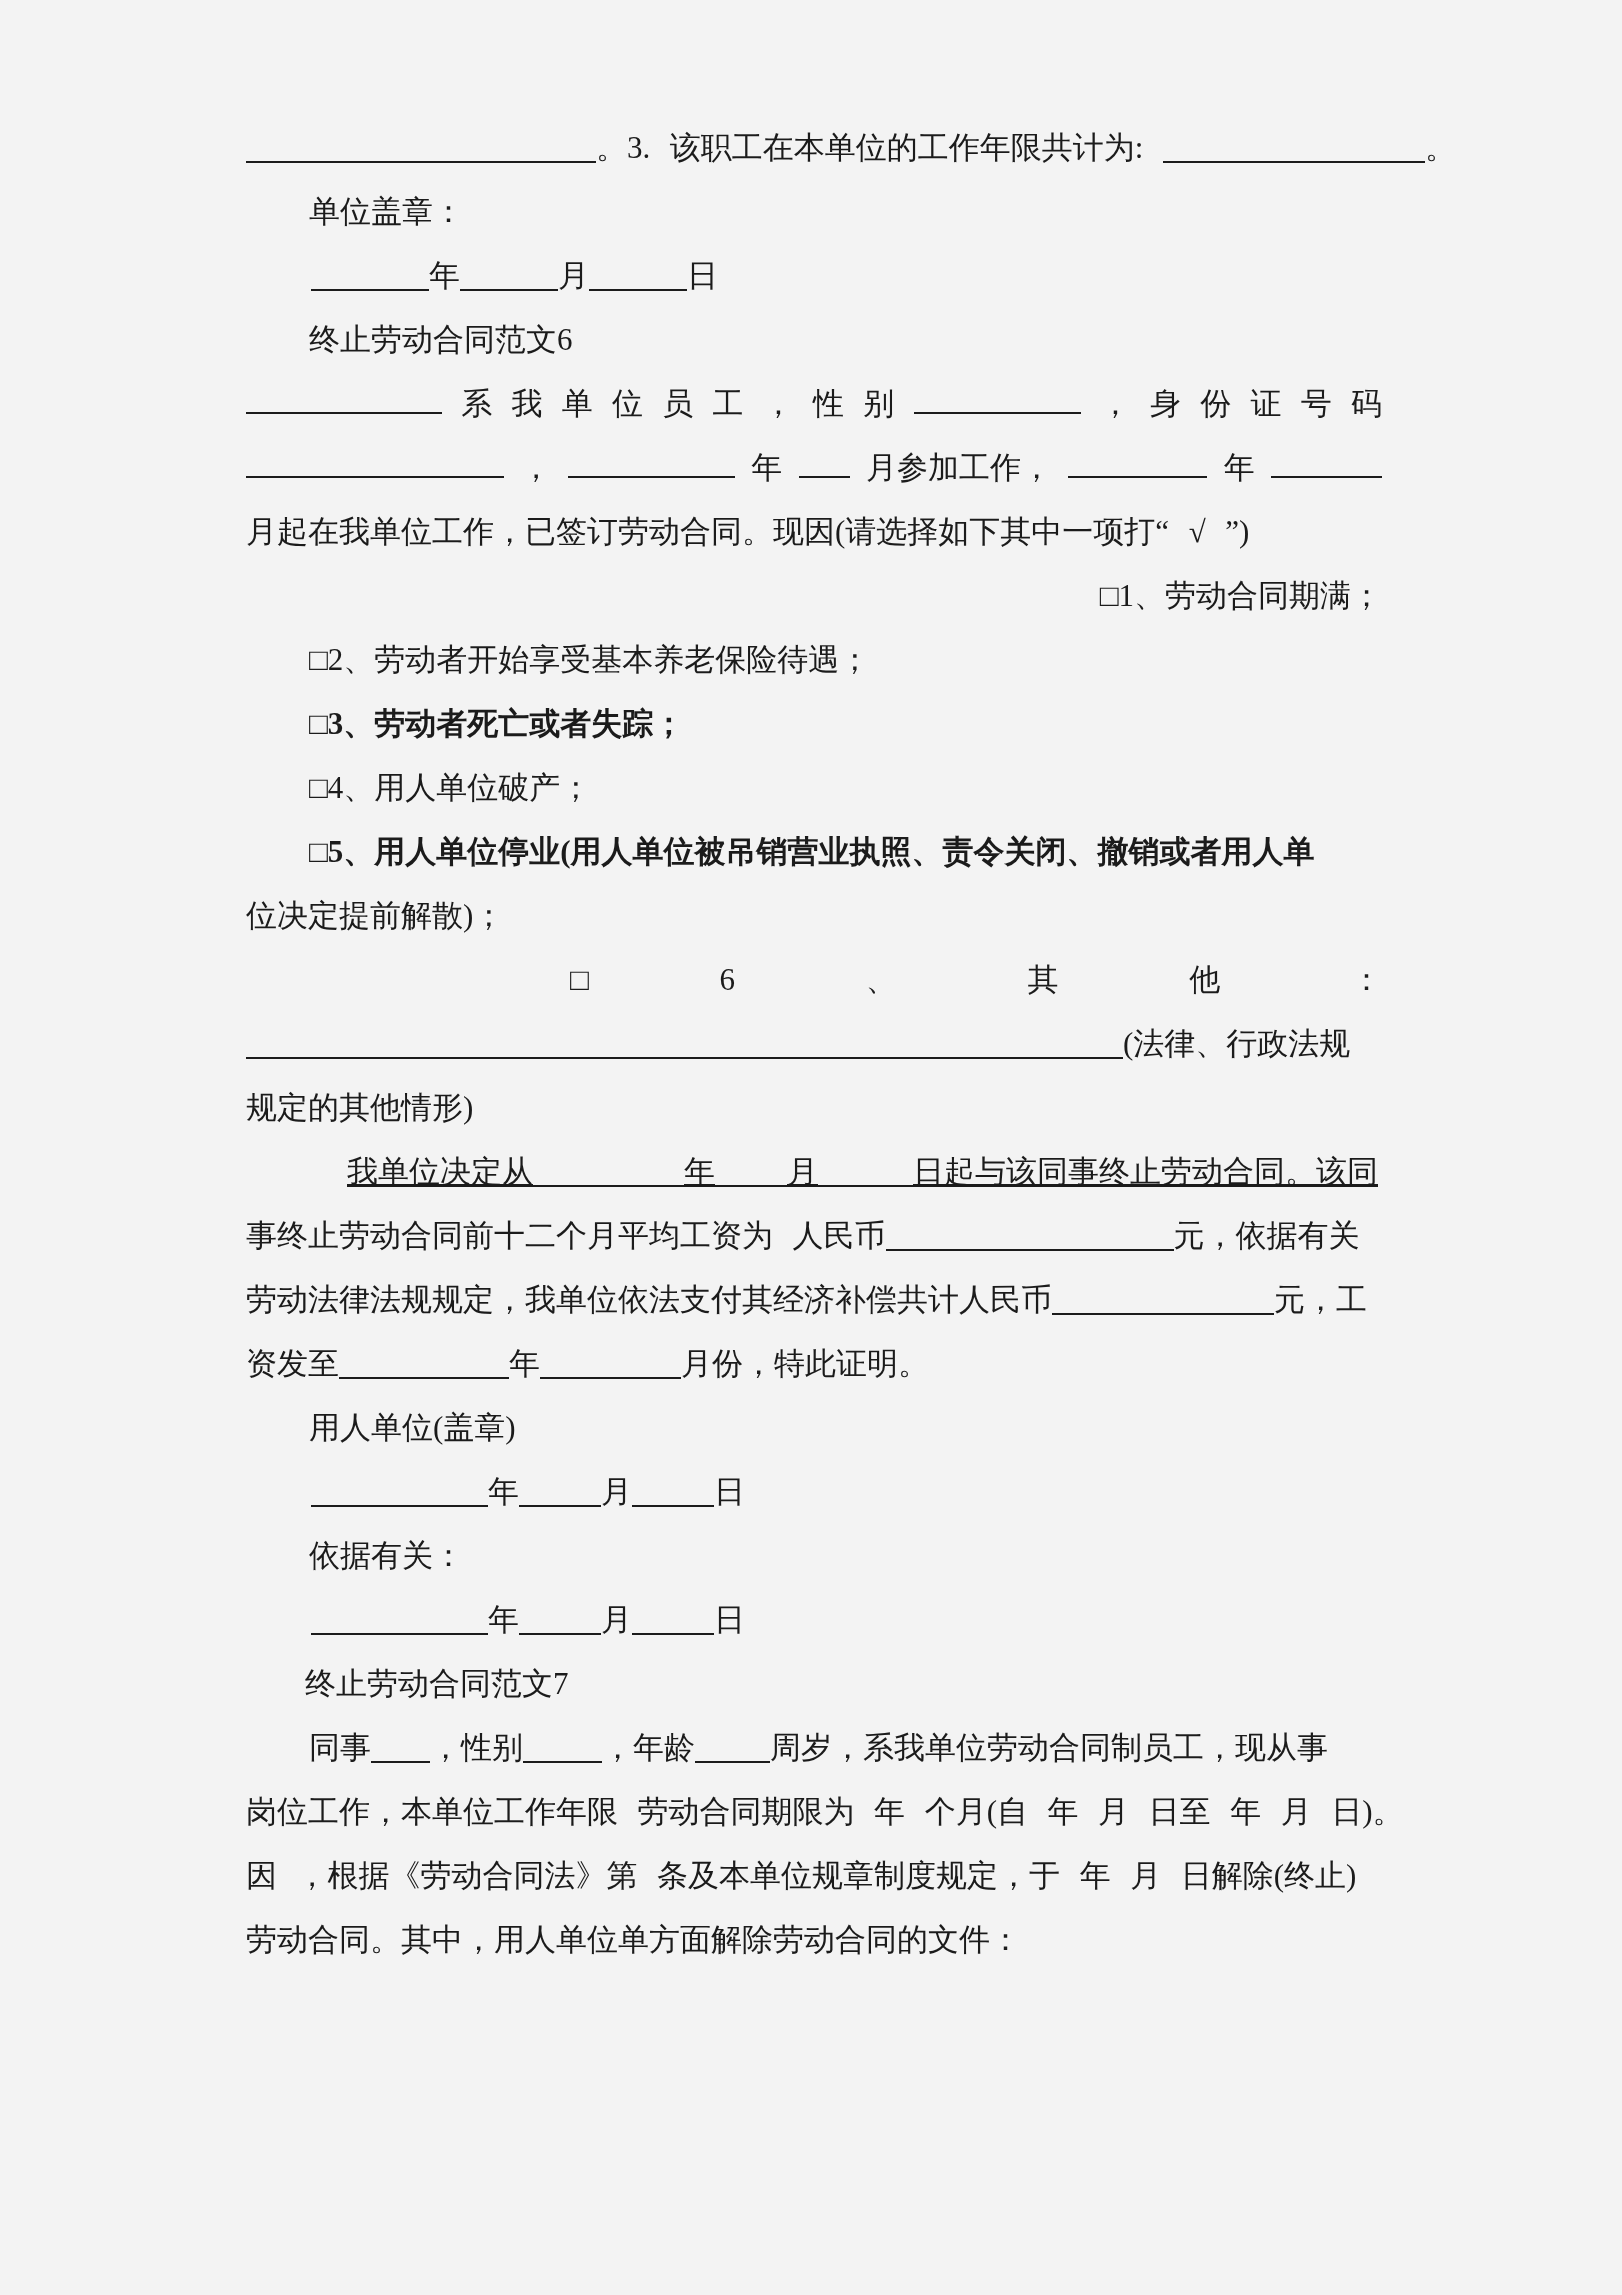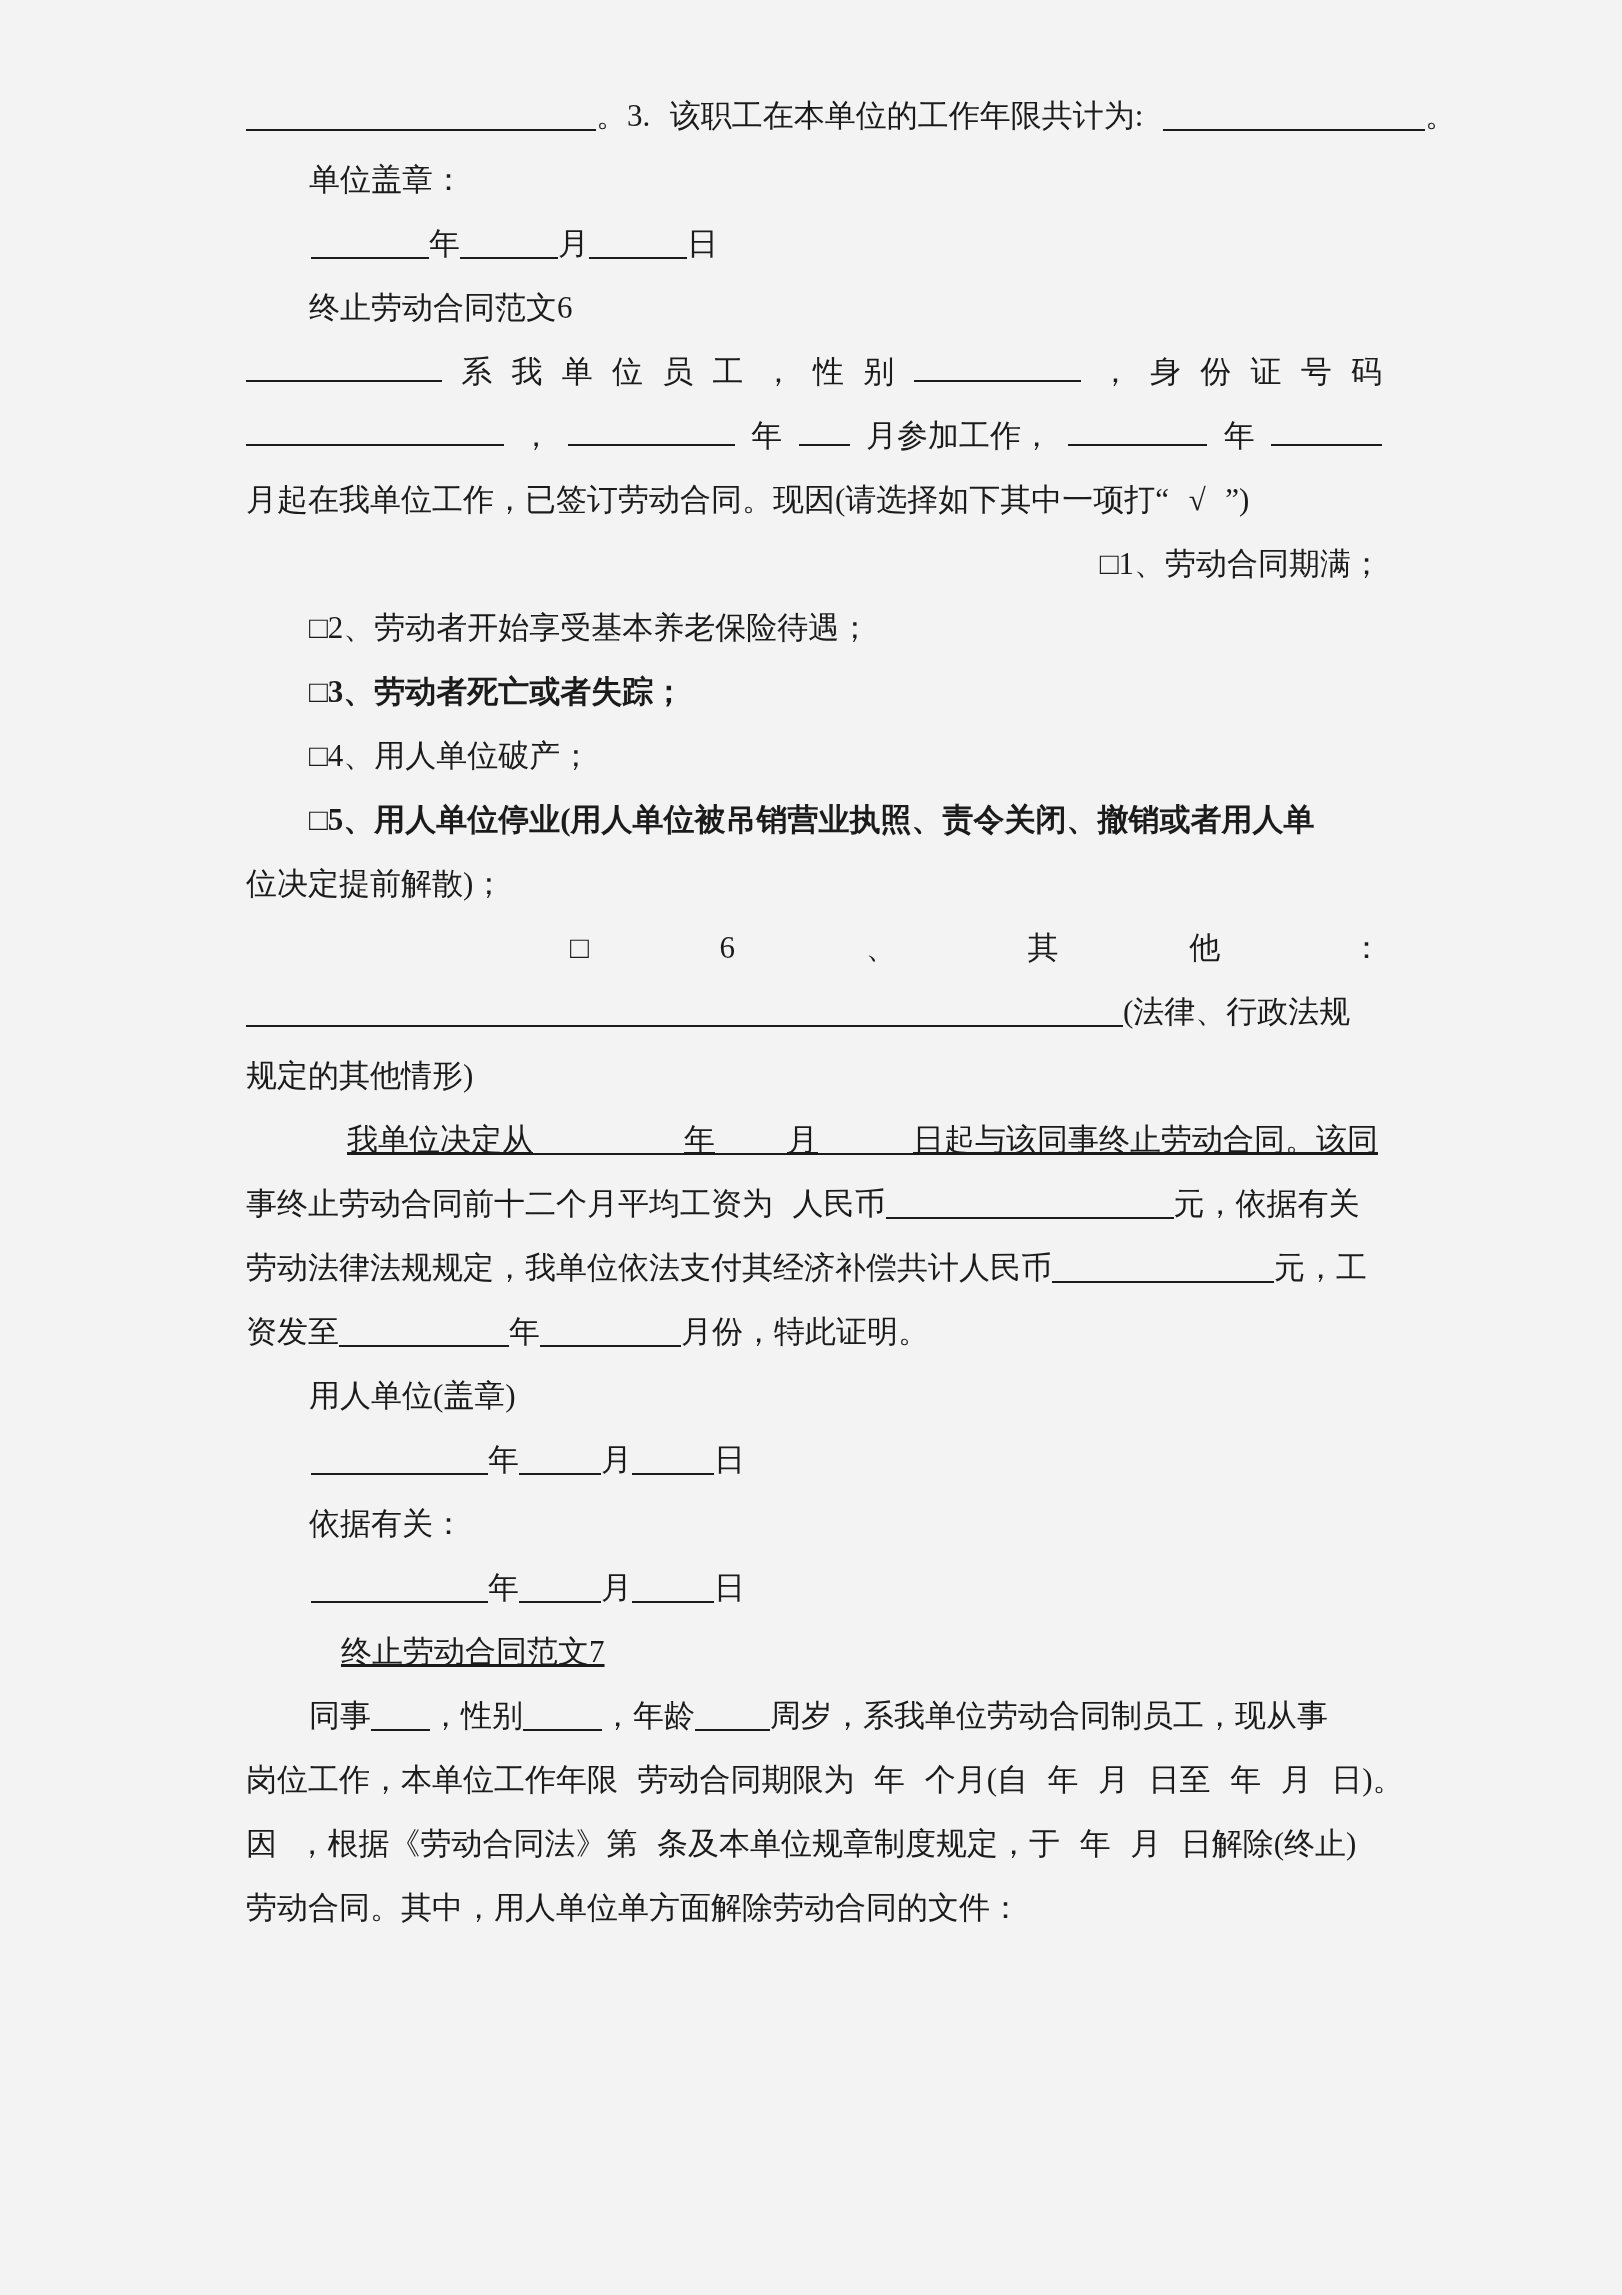--- a/index.html
+++ b/index.html
@@ -3,21 +3,21 @@
 <meta charset="utf-8">
 <title>Document</title>
 <style>
   html, body { margin: 0; padding: 0; background: #f3f3f3; }
   .page {
     position: relative;
     width: 1623px;
     height: 2295px;
     box-sizing: border-box;
     background: #f3f3f3;
-    padding: 84px 241px 0 246px;
+    padding: 116px 241px 0 246px;
     font-family: "Liberation Serif", "DejaVu Serif", serif;
     font-size: 31px;
     color: #1b1b1b;
     word-spacing: 11.8px;
     overflow: hidden;
   }
   .line {
     height: 64px;
     line-height: 64px;
     white-space: nowrap;
@@ -93,19 +93,19 @@
     <div class="line"><span class="u" style="width: 877px; border-bottom-color: rgb(27, 27, 27);"></span><span>(法律、行政法规</span></div>
     <div class="line"><span>规定的其他情形)</span></div>
     <div class="line" style="margin-left: 101px; text-decoration: underline;"><span>我单位决定从</span><span class="u" style="width: 151px; border-bottom-color: rgb(27, 27, 27);"></span><span>年</span><span class="u" style="width: 72px; border-bottom-color: rgb(27, 27, 27);"></span><span>月</span><span class="u" style="width: 95px; border-bottom-color: rgb(27, 27, 27);"></span><span>日起与该同事终止劳动合同。该同</span></div>
     <div class="line"><span>事终止劳动合同前十二个月平均工资为 人民币</span><span class="u" style="width: 288px; border-bottom-color: rgb(27, 27, 27);"></span><span>元，依据有关</span></div>
     <div class="line"><span>劳动法律法规规定，我单位依法支付其经济补偿共计人民币</span><span class="u" style="width: 222px; border-bottom-color: rgb(27, 27, 27);"></span><span>元，工</span></div>
     <div class="line"><span>资发至</span><span class="u" style="width: 170px; border-bottom-color: rgb(27, 27, 27);"></span><span>年</span><span class="u" style="width: 141px; border-bottom-color: rgb(27, 27, 27);"></span><span>月份，特此证明。</span></div>
     <div class="line" style="margin-left: 63px;"><span>用人单位(盖章)</span></div>
     <div class="line" style="margin-left: 65px;"><span class="u" style="width: 177px; border-bottom-color: rgb(27, 27, 27);"></span><span>年</span><span class="u" style="width: 82px; border-bottom-color: rgb(27, 27, 27);"></span><span>月</span><span class="u" style="width: 82px; border-bottom-color: rgb(27, 27, 27);"></span><span>日</span></div>
     <div class="line" style="margin-left: 63px;"><span>依据有关：</span></div>
     <div class="line" style="margin-left: 65px;"><span class="u" style="width: 177px; border-bottom-color: rgb(27, 27, 27);"></span><span>年</span><span class="u" style="width: 82px; border-bottom-color: rgb(27, 27, 27);"></span><span>月</span><span class="u" style="width: 82px; border-bottom-color: rgb(27, 27, 27);"></span><span>日</span></div>
-    <div class="line" style="margin-left: 95px; text-decoration: underline;"><span>终止劳动合同范文7</span></div>
+    <div class="line" style="margin-left: 59px;"><span>终止劳动合同范文7</span></div>
     <div class="line" style="margin-left: 63px;"><span>同事</span><span class="u" style="width: 59px; border-bottom-color: rgb(27, 27, 27);"></span><span>，性别</span><span class="u" style="width: 79px; border-bottom-color: rgb(27, 27, 27);"></span><span>，年龄</span><span class="u" style="width: 75px; border-bottom-color: rgb(27, 27, 27);"></span><span>周岁，系我单位劳动合同制员工，现从事</span></div>
     <div class="line"><span>岗位工作，本单位工作年限 劳动合同期限为 年 个月(自 年 月 日至 年 月 日)。</span></div>
     <div class="line"><span>因 ，根据《劳动合同法》第 条及本单位规章制度规定，于 年 月 日解除(终止)</span></div>
     <div class="line"><span>劳动合同。其中，用人单位单方面解除劳动合同的文件：</span></div>
   </main>
 
 
 </body></html>

